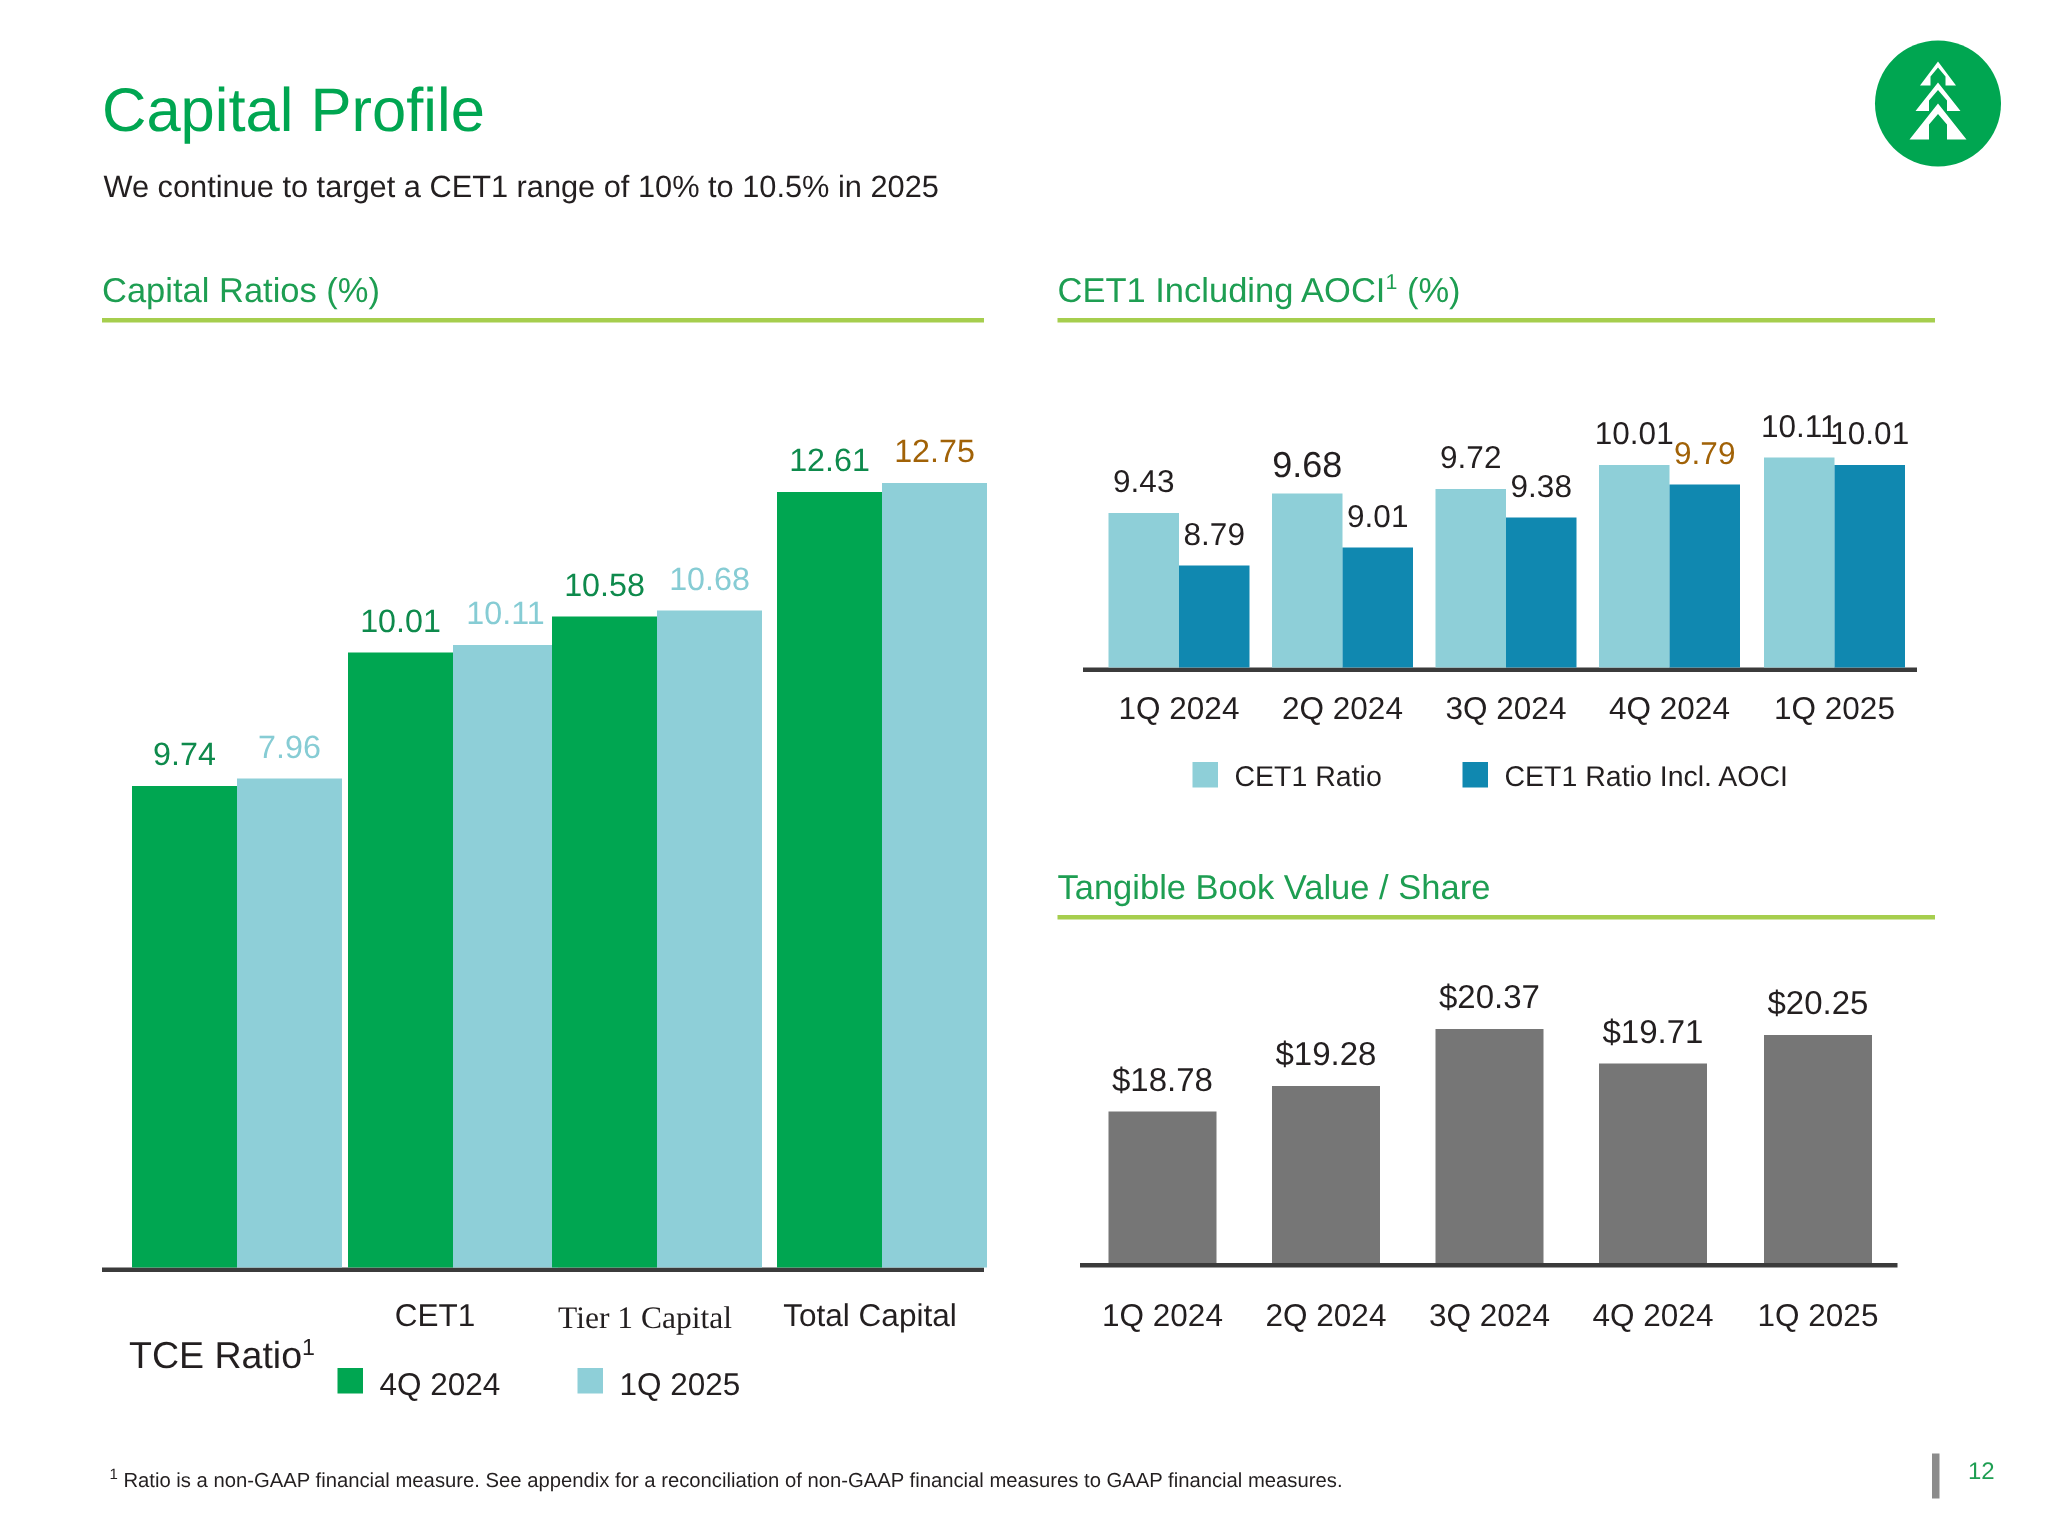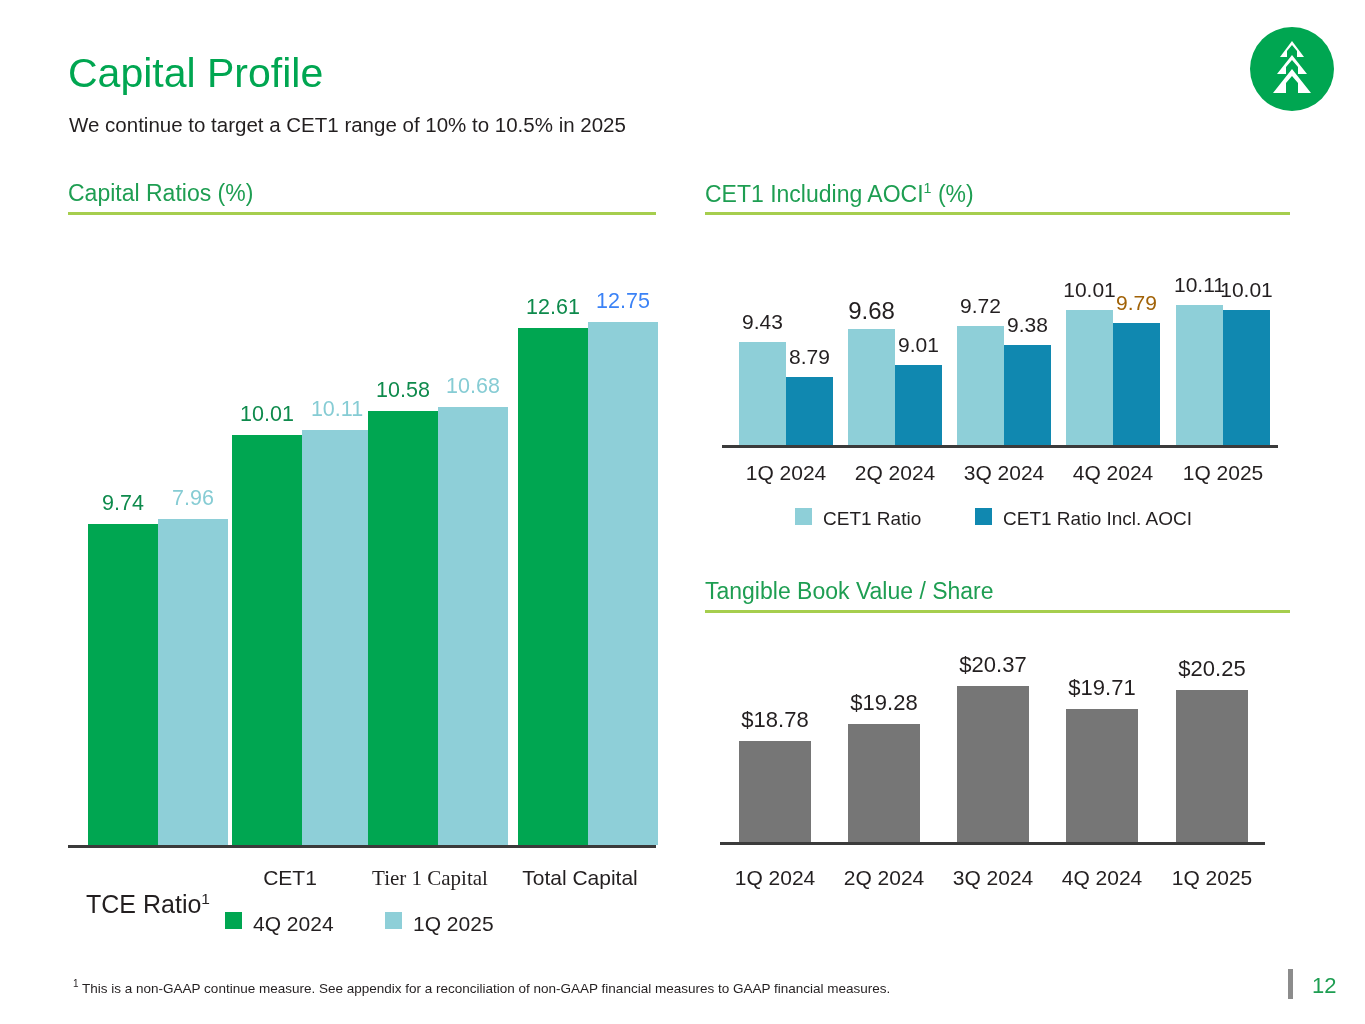--- a/index.html
+++ b/index.html
@@ -167,21 +167,21 @@
     left: 1288px;
     top: 969px;
     width: 5px;
     height: 30px;
     background: #8c8c8c;
   }
   #page-number {
     position: absolute;
     left: 1312px;
     top: 973px;
-    font-size: 22px;
+    font-size: 16px;
     color: #1e9e52;
   }
 </style>
 </head>
 <body>
 
 <div id="slide">
 
   <div id="page-title">Capital Profile</div>
   <div id="page-subtitle">We continue to target a CET1 range of 10% to 10.5% in 2025</div>
@@ -249,40 +249,40 @@
   <div id="chart-tbv" class="chart"></div>
   <div class="axis-line" id="tbv-axis"></div>
   <div id="tbv-cats">
       <div class="cat-label" style="font-size: 21px; left: 695px; top: 866px; width: 160px;">1Q 2024</div>
       <div class="cat-label" style="font-size: 21px; left: 804px; top: 866px; width: 160px;">2Q 2024</div>
       <div class="cat-label" style="font-size: 21px; left: 913px; top: 866px; width: 160px;">3Q 2024</div>
       <div class="cat-label" style="font-size: 21px; left: 1022px; top: 866px; width: 160px;">4Q 2024</div>
       <div class="cat-label" style="font-size: 21px; left: 1132px; top: 866px; width: 160px;">1Q 2025</div>
     </div>
 
-  <div id="footnote"><span class="sup">1</span><span> This is a non-GAAP continue measure. See appendix for a reconciliation of non-GAAP financial measures to GAAP financial measures.</span></div>
+  <div id="footnote"><span class="sup">1</span><span> Ratio is a non-GAAP financial measure. See appendix for a reconciliation of non-GAAP financial measures to GAAP financial measures.</span></div>
   <div id="page-number-bar"></div>
   <div id="page-number">12</div>
 
 <div class="bar" style="position: absolute; left: 88px; top: 524.354px; width: 70px; height: 320.646px; background: rgb(0, 166, 81);"></div>
     <div class="bar-label" style="font-size: 21.5px; color: rgb(14, 138, 76); left: 76px; top: 491.354px; width: 94px;">9.74</div>
     <div class="bar" style="position: absolute; left: 158px; top: 518.613px; width: 70px; height: 326.387px; background: rgb(142, 207, 216);"></div>
     <div class="bar-label" style="font-size: 21.5px; color: rgb(134, 204, 212); left: 146px; top: 485.613px; width: 94px;">7.96</div>
     <div class="bar" style="position: absolute; left: 232px; top: 434.557px; width: 70px; height: 410.443px; background: rgb(0, 166, 81);"></div>
     <div class="bar-label" style="font-size: 21.5px; color: rgb(14, 138, 76); left: 220px; top: 401.557px; width: 94px;">10.01</div>
     <div class="bar" style="position: absolute; left: 302px; top: 430.456px; width: 70px; height: 414.544px; background: rgb(142, 207, 216);"></div>
     <div class="bar-label" style="font-size: 21.5px; color: rgb(134, 204, 212); left: 290px; top: 397.456px; width: 94px;">10.11</div>
     <div class="bar" style="position: absolute; left: 368px; top: 411.185px; width: 70px; height: 433.815px; background: rgb(0, 166, 81);"></div>
     <div class="bar-label" style="font-size: 21.5px; color: rgb(14, 138, 76); left: 356px; top: 378.185px; width: 94px;">10.58</div>
     <div class="bar" style="position: absolute; left: 438px; top: 407.084px; width: 70px; height: 437.916px; background: rgb(142, 207, 216);"></div>
     <div class="bar-label" style="font-size: 21.5px; color: rgb(134, 204, 212); left: 426px; top: 374.084px; width: 94px;">10.68</div>
     <div class="bar" style="position: absolute; left: 518px; top: 327.948px; width: 70px; height: 517.052px; background: rgb(0, 166, 81);"></div>
     <div class="bar-label" style="font-size: 21.5px; color: rgb(14, 138, 76); left: 506px; top: 294.948px; width: 94px;">12.61</div>
     <div class="bar" style="position: absolute; left: 588px; top: 322.207px; width: 70px; height: 522.793px; background: rgb(142, 207, 216);"></div>
-    <div class="bar-label" style="font-size: 21.5px; color: #3b82f6; left: 576px; top: 289.207px; width: 94px;">12.75</div>
+    <div class="bar-label" style="font-size: 21.5px; color: #a16207; left: 576px; top: 289.207px; width: 94px;">12.75</div>
     <div style="position: absolute; left: 739px; top: 342.188px; width: 47px; height: 102.812px; background: rgb(142, 207, 216);"></div>
     <div class="bar-label" style="font-size: 21px; color: rgb(35, 31, 32); left: 727px; top: 310.188px; width: 71px;">9.43</div>
     <div style="position: absolute; left: 786px; top: 377.188px; width: 47px; height: 67.8125px; background: rgb(16, 136, 176);"></div>
     <div class="bar-label" style="font-size: 21px; color: rgb(35, 31, 32); left: 774px; top: 345.188px; width: 71px;">8.79</div>
     <div style="position: absolute; left: 848px; top: 328.516px; width: 47px; height: 116.484px; background: rgb(142, 207, 216);"></div>
     <div class="bar-label" style="font-size: 24px; color: rgb(35, 31, 32); left: 836px; top: 296.516px; width: 71px;">9.68</div>
     <div style="position: absolute; left: 895px; top: 365.156px; width: 47px; height: 79.8438px; background: rgb(16, 136, 176);"></div>
     <div class="bar-label" style="font-size: 21px; color: rgb(35, 31, 32); left: 883px; top: 333.156px; width: 71px;">9.01</div>
     <div style="position: absolute; left: 957px; top: 326.328px; width: 47px; height: 118.672px; background: rgb(142, 207, 216);"></div>
     <div class="bar-label" style="font-size: 21px; color: rgb(35, 31, 32); left: 945px; top: 294.328px; width: 71px;">9.72</div>

